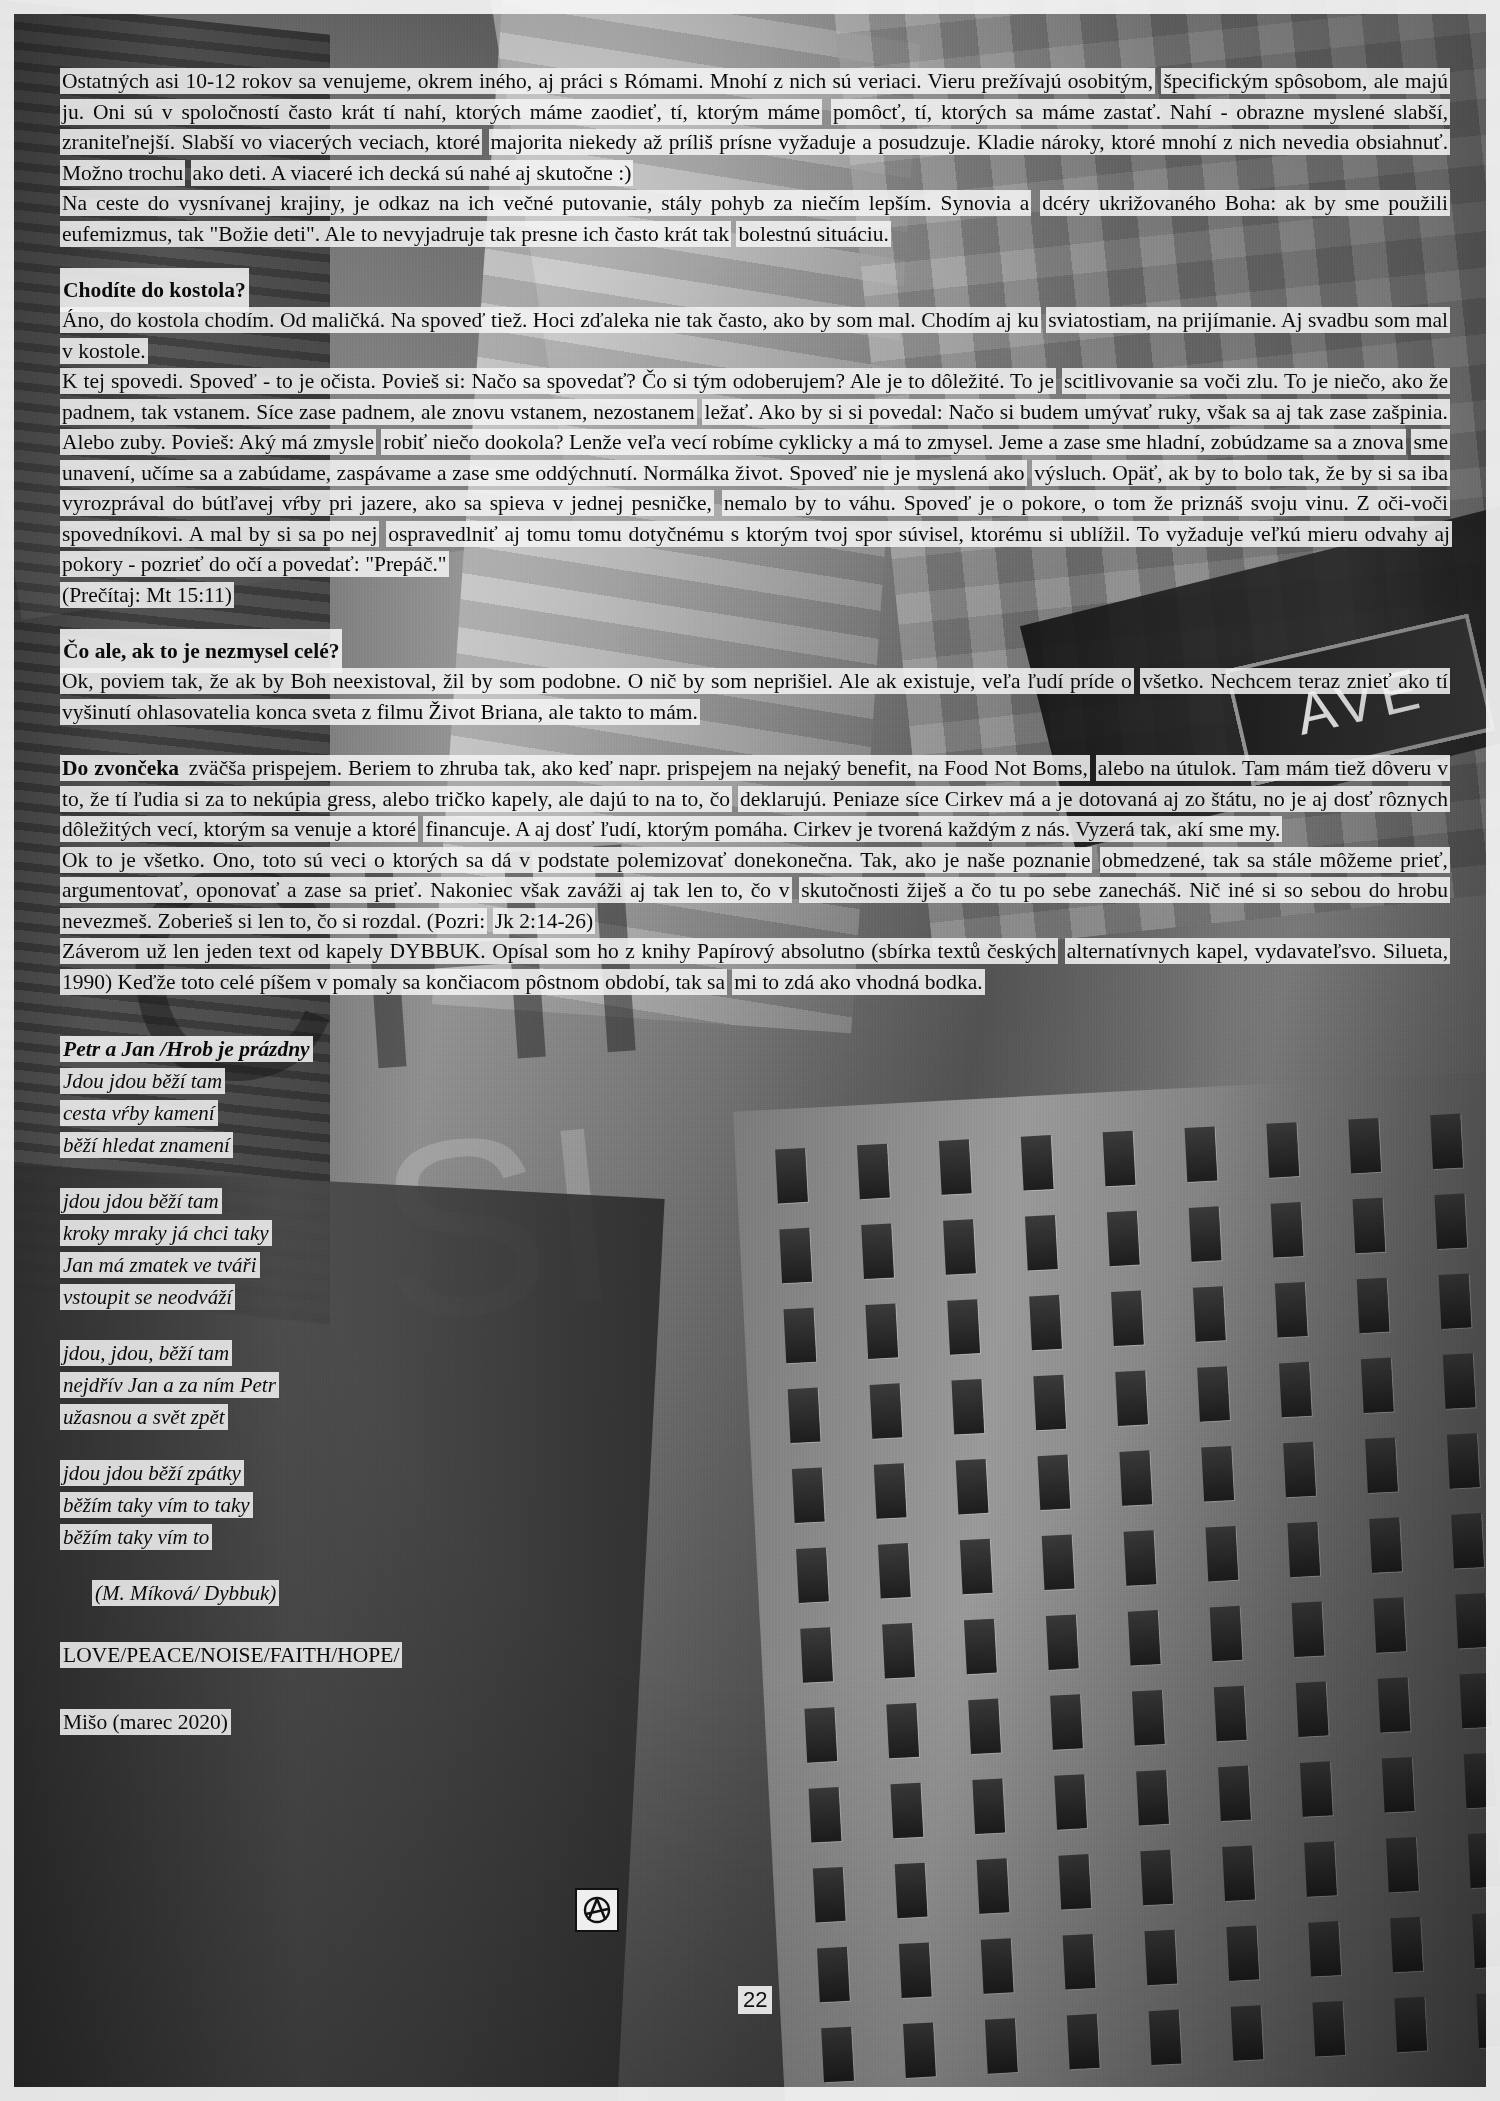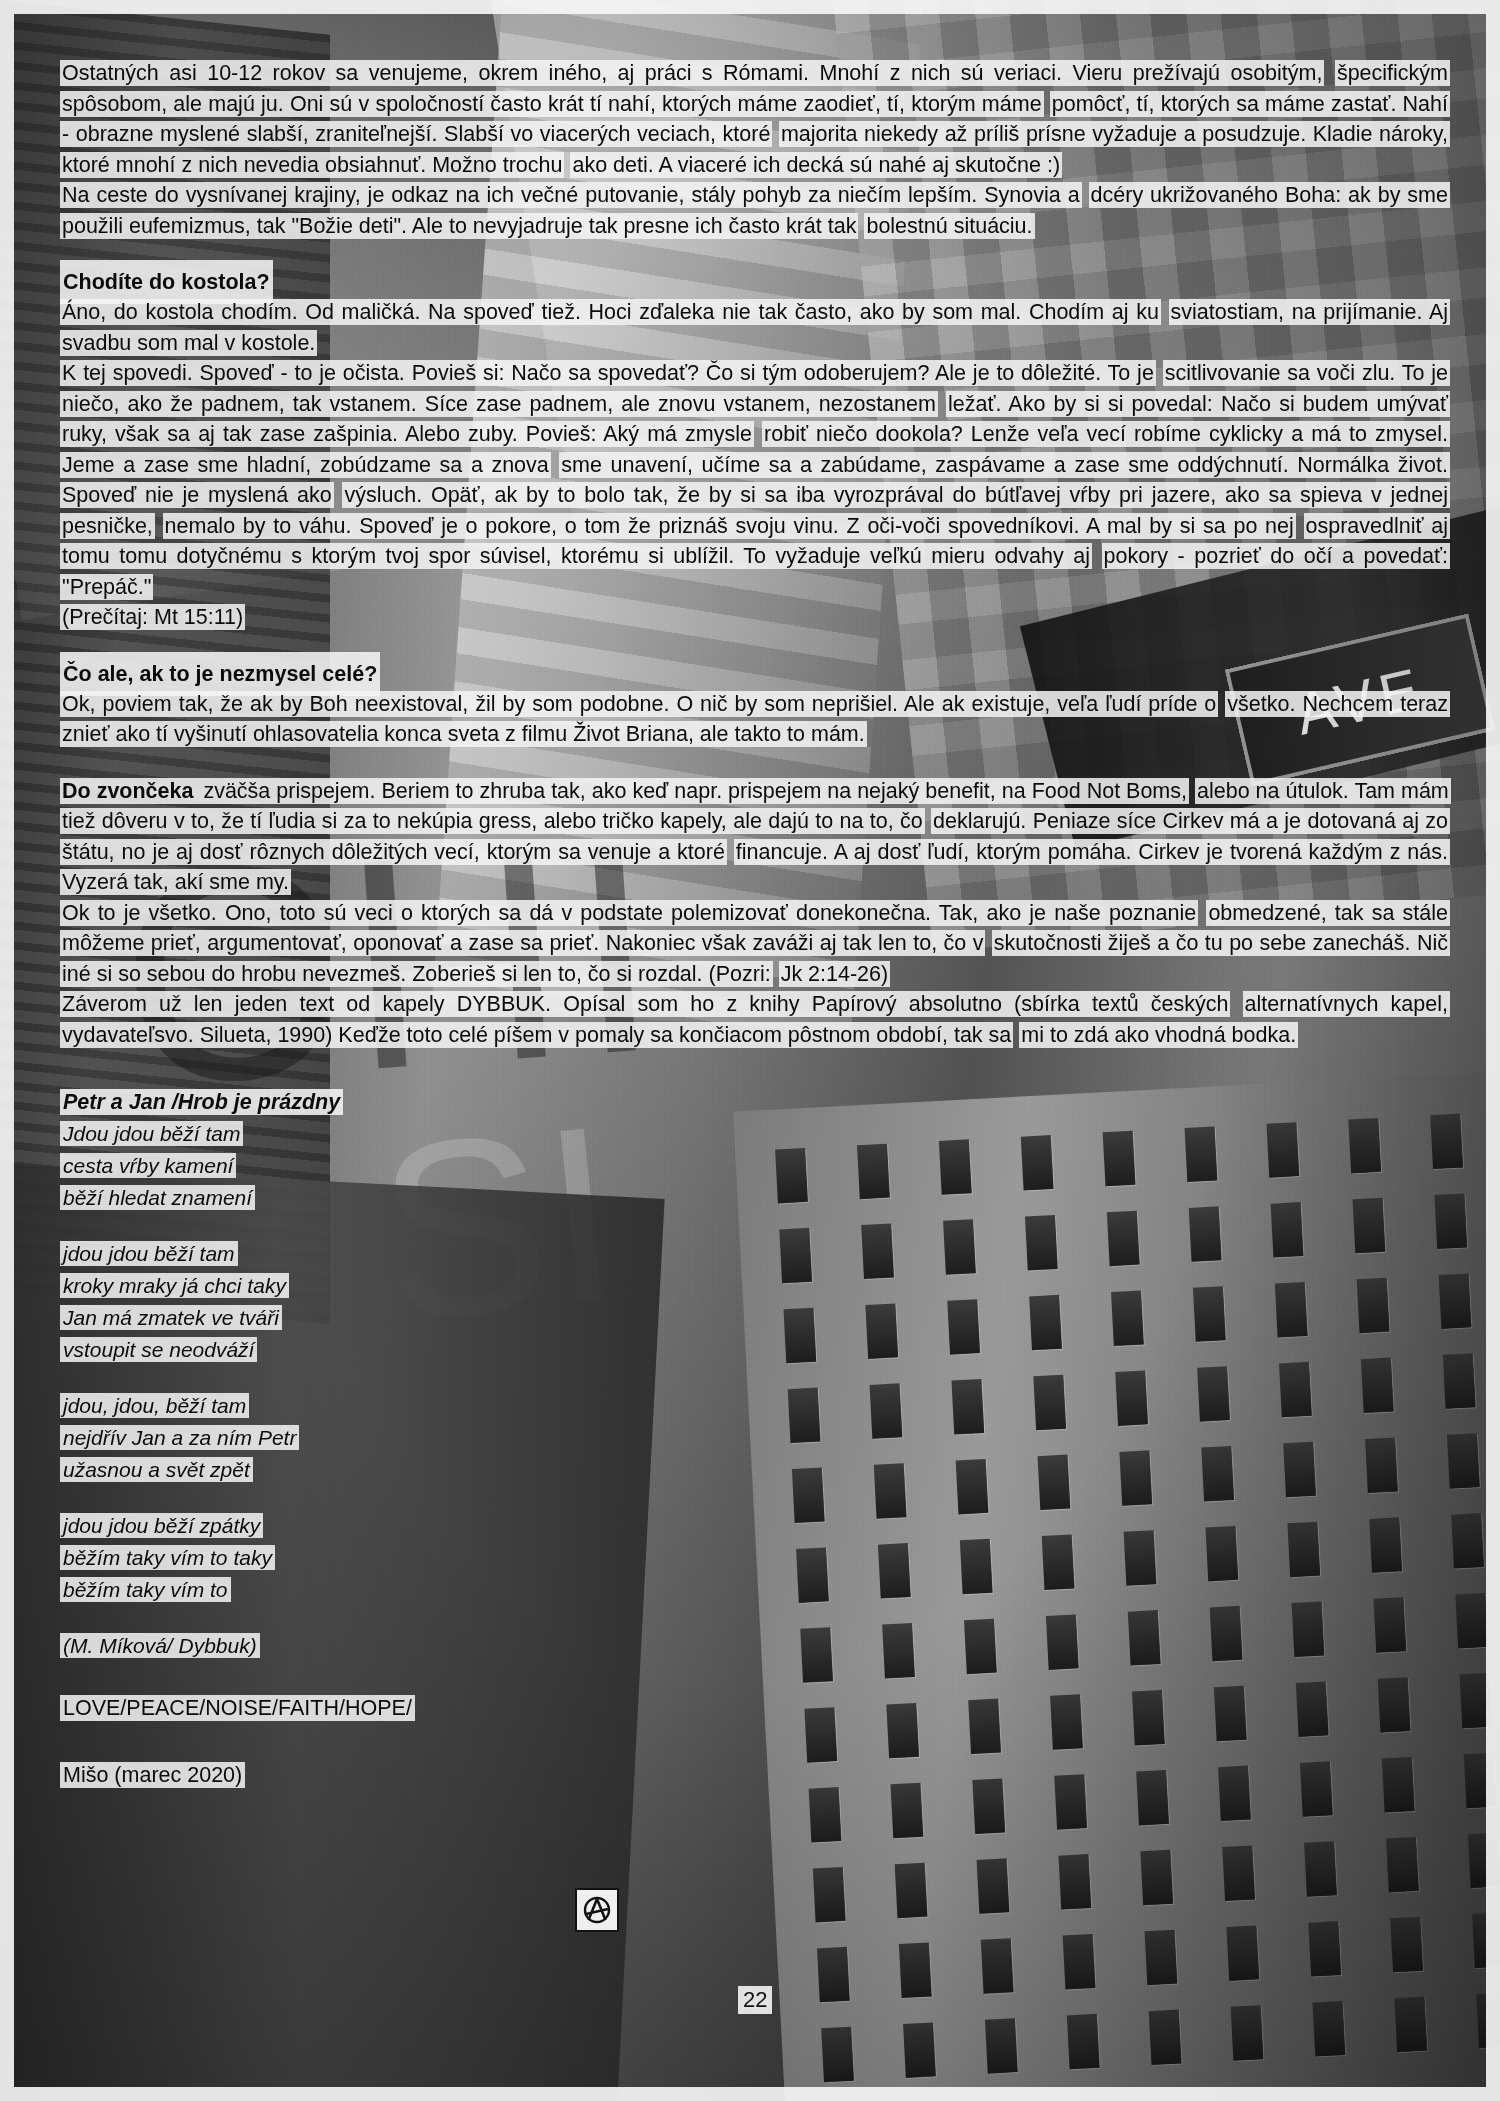--- a/index.html
+++ b/index.html
@@ -163,22 +163,23 @@
   .scan-edge {
     position: absolute; inset: 0;
     box-shadow: inset 0 0 0 14px rgba(245,245,245,0.92);
     pointer-events: none;
   }
 
   
   .text-layer {
     position: absolute;
     left: 60px;
-    top: 58px;
+    top: 66px;
     width: 1390px;
+    font-family: Liberation Serif, serif;
   }
   .para {
     color: #0b0b0b;
     font-size: 21.5px;
     line-height: 30.5px;
     text-align: justify;
     margin: 0;
   }
   .para span.ln {
     display: inline;
@@ -211,21 +212,21 @@
     padding: 1px 3px;
   }
   .poem-title {
     font-style: italic;
     font-weight: bold;
     font-size: 21.5px;
   }
   .poem-title .ln { background: rgba(244,244,244,0.88); padding: 1px 3px; }
   .stanza { margin-bottom: 24px; }
   .stanza div { white-space: nowrap; }
-  .credit { margin-top: 6px; font-style: italic; }
+  .credit { margin-top: 6px; font-style: italic; margin-left: 32px; }
 
   .slogan {
     margin-top: 34px;
     font-size: 21.5px;
     color: #0b0b0b;
   }
   .slogan .ln { background: rgba(244,244,244,0.86); padding: 1px 3px; }
   .signoff {
     margin-top: 42px;
     font-size: 21.5px;

